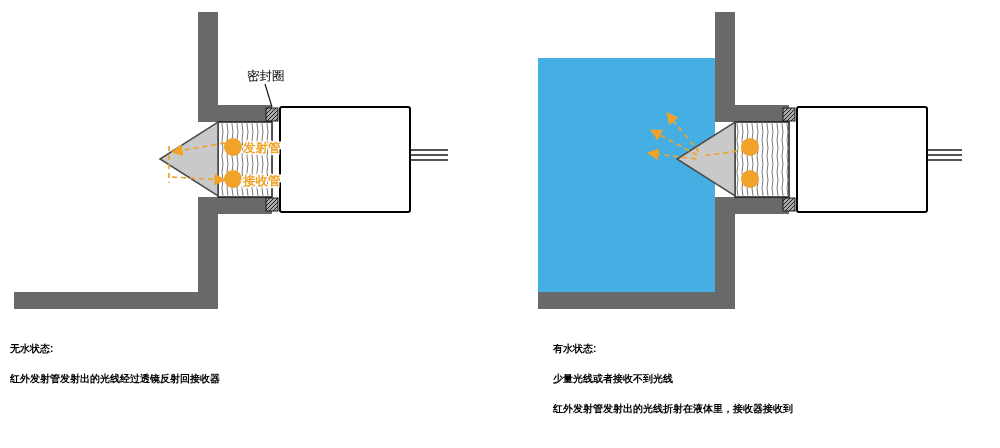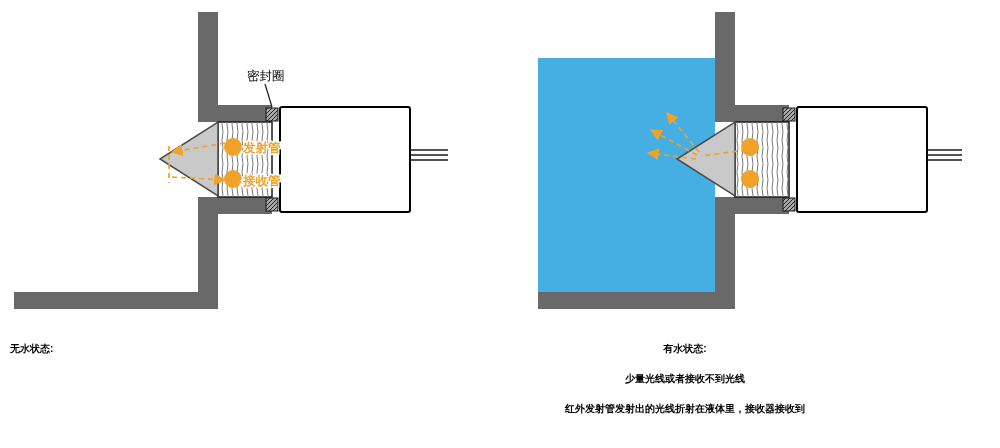--- a/index.html
+++ b/index.html
@@ -1,18 +1,18 @@
 <!DOCTYPE html>
 <html><head>
 <meta charset="utf-8">
 <style>
   html,body{margin:0;padding:0;background:#fff;}
   .stage{
     position:relative;width:1000px;height:448px;overflow:hidden;
-    font-family:"Liberation Sans","DejaVu Sans",sans-serif;background:#fff;text-align:center;
+    font-family:"Liberation Sans","DejaVu Sans",sans-serif;background:#fff;
   }
   svg{display:block;}
   .wall{fill:#696969;stroke:none;}
   .floor{fill:#696969;}
   .water{stroke:none;}
   .sensor-body{fill:#ffffff;stroke:#000000;stroke-width:2;}
   .thread-frame{fill:#ffffff;stroke:#1a1a1a;stroke-width:1.5;}
   .cone{fill:#c9c9c9;stroke:#4a4a4a;stroke-width:1.5;}
   .seal{stroke:#1a1a1a;stroke-width:1;}
   .wire{stroke:#1a1a1a;stroke-width:1.6;}
@@ -22,21 +22,21 @@
   .led-label{
     font-size:12.5px;font-weight:700;fill:#f0a328;
     stroke:#ffffff;stroke-width:2.5px;paint-order:stroke;
     font-family:"Liberation Sans","DejaVu Sans",sans-serif;
   }
   .caption{
     position:absolute;top:334px;color:#000;
     font-size:10px;font-weight:700;line-height:30px;white-space:nowrap;
   }
   .caption-left{left:10px;}
-  .caption-right{left:565px;}
+  .caption-right{left:553px;}
 </style>
 </head>
 <body>
 
 <div class="stage">
 
   <svg width="1000" height="330" viewBox="0 0 1000 330">
     <defs>
       <pattern id="thr" width="5" height="16" patternUnits="userSpaceOnUse">
         <path d="M2.5,0 C4.2,4 0.8,12 2.5,16" fill="none" stroke="#777" stroke-width="1"></path>
@@ -119,20 +119,21 @@
         <path class="ray" d="M696,159 L648,153" marker-end="url(#arr)"></path>
       </g>
 
       <circle cx="750" cy="147" r="9" fill="#f0a328"></circle>
       <circle cx="750" cy="179" r="9" fill="#f0a328"></circle>
     </g>
   </svg>
 
   <div class="caption caption-left">
     <div>无水状态:</div>
+    <div>红外发射管发射出的光线经过透镜反射回接收器</div>
   </div>
 
   <div class="caption caption-right">
     <div>有水状态:</div>
     <div>少量光线或者接收不到光线</div>
     <div>红外发射管发射出的光线折射在液体里，接收器接收到</div>
   </div>
 
 </div>
 

